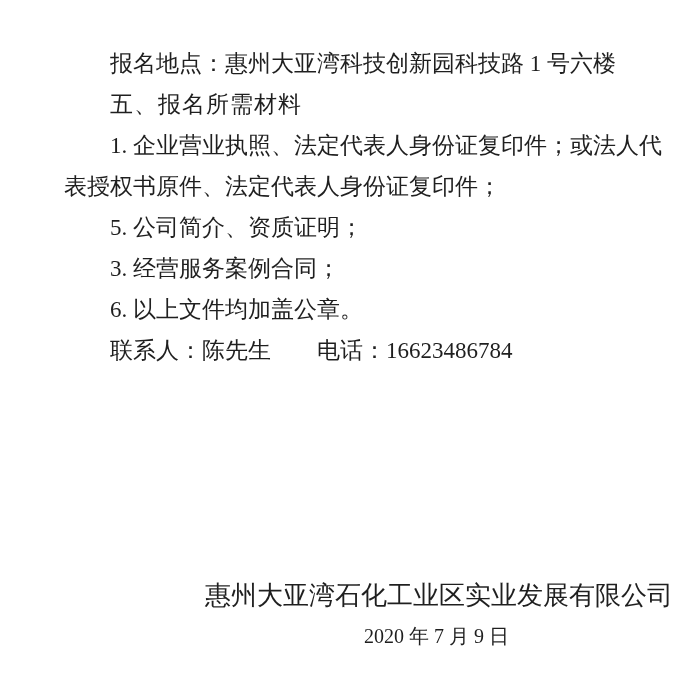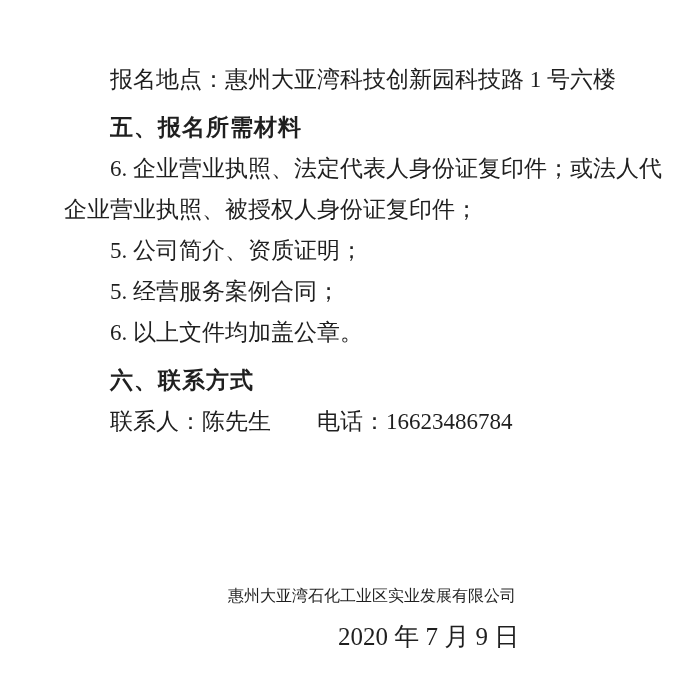--- a/index.html
+++ b/index.html
@@ -17,73 +17,71 @@
     height: 694px;
     background: var(--bg);
     color: var(--ink);
     font-family: "Liberation Serif", "DejaVu Serif", serif;
     font-size: 23px;
     line-height: 41px;
     overflow: hidden;
   }
   .content {
     position: absolute;
-    top: 59px;
+    top: 43px;
     left: 64px;
     width: 580px;
   }
   .line {
     margin: 0;
     padding: 0;
     white-space: nowrap;
   }
   .indent {
     padding-left: 46px;
   }
   .heading {
     font-family: "Liberation Sans", "DejaVu Sans", sans-serif;
-    font-weight: 700;
+    font-weight: 400;
     letter-spacing: 1px;
-    margin-top: 7px;
   }
   .gap {
     display: inline-block;
     width: 46px;
     height: 1px;
   }
   .sig-company {
     position: absolute;
-    left: 228px;
+    left: 205px;
     top: 575px;
-    font-size: 16px;
+    font-size: 26px;
     line-height: 41px;
     white-space: nowrap;
   }
   .sig-date {
     position: absolute;
-    left: 338px;
+    left: 364px;
     top: 616px;
-    font-size: 25px;
+    font-size: 20px;
     line-height: 41px;
     white-space: nowrap;
   }
 </style>
 </head>
 <body>
 
 <div class="page">
   <div class="content">
     <p class="line indent">报名地点：惠州大亚湾科技创新园科技路 1 号六楼</p>
     <p class="line indent heading">五、报名所需材料</p>
-    <p class="line indent">6. 企业营业执照、法定代表人身份证复印件；或法人代</p>
-    <p class="line">企业营业执照、被授权人身份证复印件；</p>
+    <p class="line indent">1. 企业营业执照、法定代表人身份证复印件；或法人代</p>
+    <p class="line">表授权书原件、法定代表人身份证复印件；</p>
     <p class="line indent">5. 公司简介、资质证明；</p>
-    <p class="line indent">5. 经营服务案例合同；</p>
+    <p class="line indent">3. 经营服务案例合同；</p>
     <p class="line indent">6. 以上文件均加盖公章。</p>
-    <p class="line indent heading">六、联系方式</p>
     <p class="line indent">
       <span>联系人：陈先生</span><span class="gap"></span><span>电话：16623486784</span>
     </p>
   </div>
 
   <div class="sig-company">惠州大亚湾石化工业区实业发展有限公司</div>
   <div class="sig-date">2020 年 7 月 9 日</div>
 </div>
 
 </body></html>

